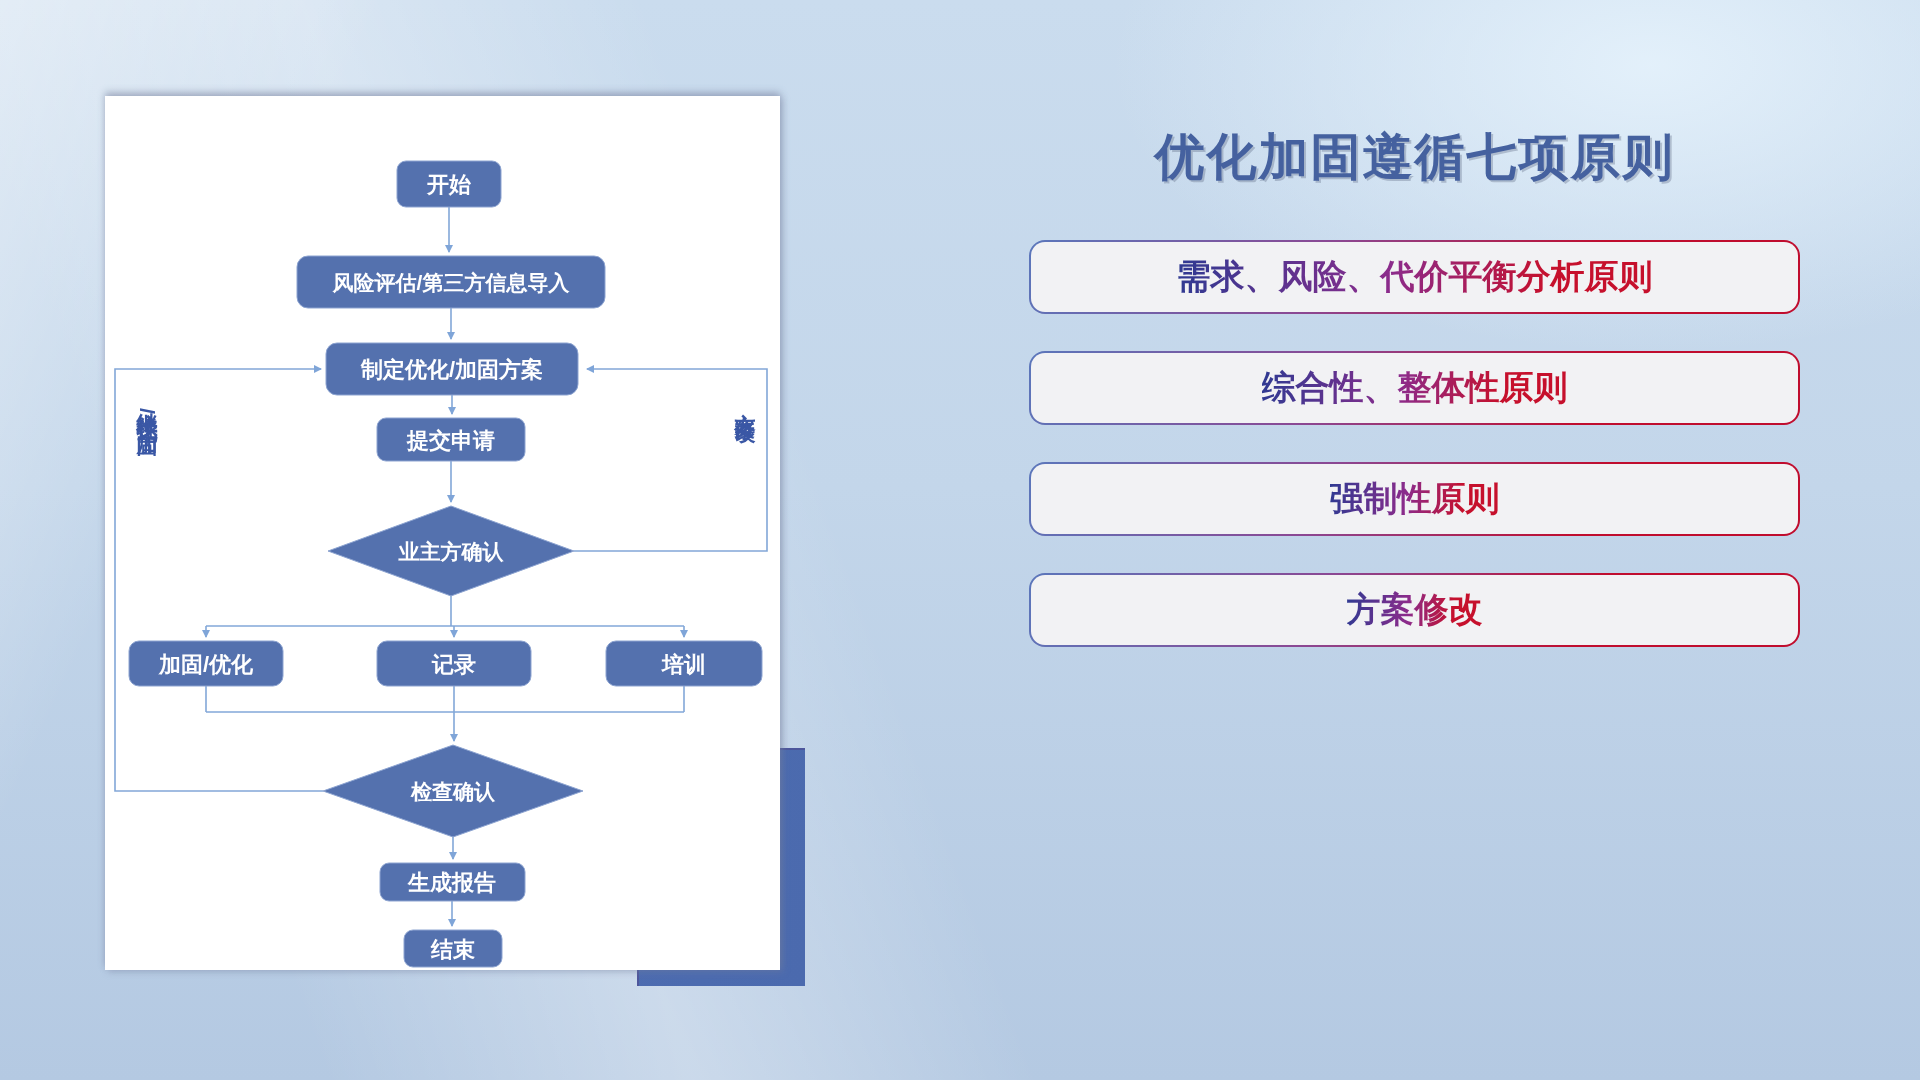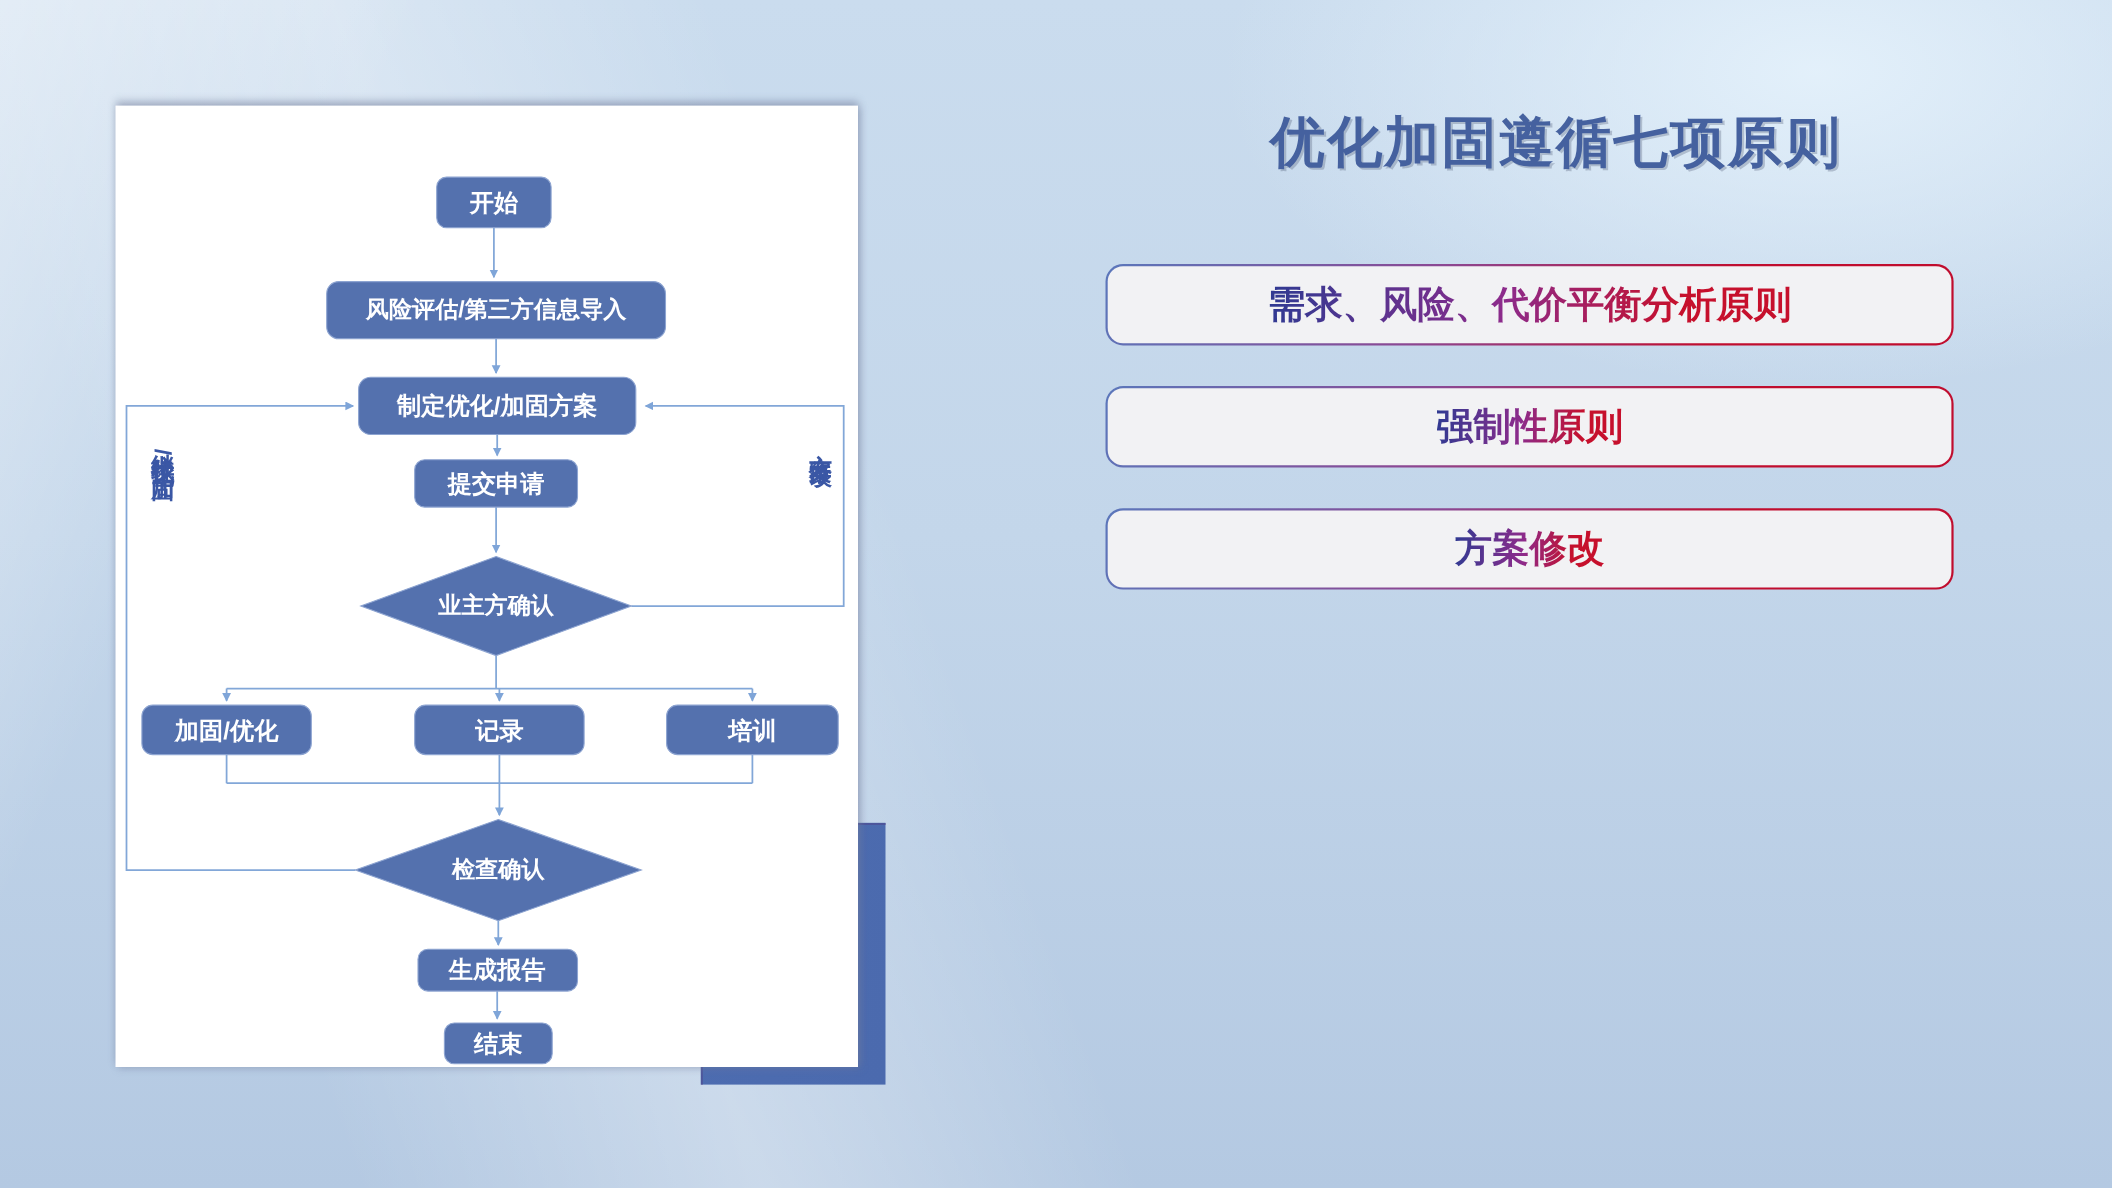--- a/index.html
+++ b/index.html
@@ -30,27 +30,27 @@
   .flow-node-label.small{font-size:21px;}
   .v-label{
     position:absolute;writing-mode:vertical-rl;font-weight:bold;
     color:#3a57a5;font-size:21px;letter-spacing:3px;line-height:1;
   }
   .v-label.continue{left:32px;top:300px;}
   .v-label.modify{left:630px;top:300px;}
 
   
   .panel-title{
-    position:absolute;left:1029px;top:96px;width:771px;
+    position:absolute;left:1029px;top:124px;width:771px;
     text-align:center;font-size:50px;font-weight:bold;color:#45619f;
     letter-spacing:2px;
     text-shadow:2px 2px 0 rgba(65,75,105,0.28);
   }
   .principles{
-    position:absolute;left:1005px;top:240px;width:771px;
+    position:absolute;left:1029px;top:240px;width:771px;
     display:flex;flex-direction:column;gap:37px;
   }
   .principle{
     height:74px;border-radius:16px;padding:2px;box-sizing:border-box;
     background:linear-gradient(115deg,#5b77bb 0%,#8b4893 38%,#c00d2e 72%);
   }
   .principle-inner{
     width:100%;height:100%;border-radius:14px;background:#f2f2f4;
     display:flex;align-items:center;justify-content:center;
   }
@@ -154,20 +154,25 @@
   <div class="panel-title">优化加固遵循七项原则</div>
 
   <div class="principles">
     <div class="principle">
       <div class="principle-inner">
         <span class="principle-label">需求、风险、代价平衡分析原则</span>
       </div>
     </div>
     <div class="principle">
       <div class="principle-inner">
+        <span class="principle-label">综合性、整体性原则</span>
+      </div>
+    </div>
+    <div class="principle">
+      <div class="principle-inner">
         <span class="principle-label">强制性原则</span>
       </div>
     </div>
     <div class="principle">
       <div class="principle-inner">
         <span class="principle-label">方案修改</span>
       </div>
     </div>
   </div>
 

